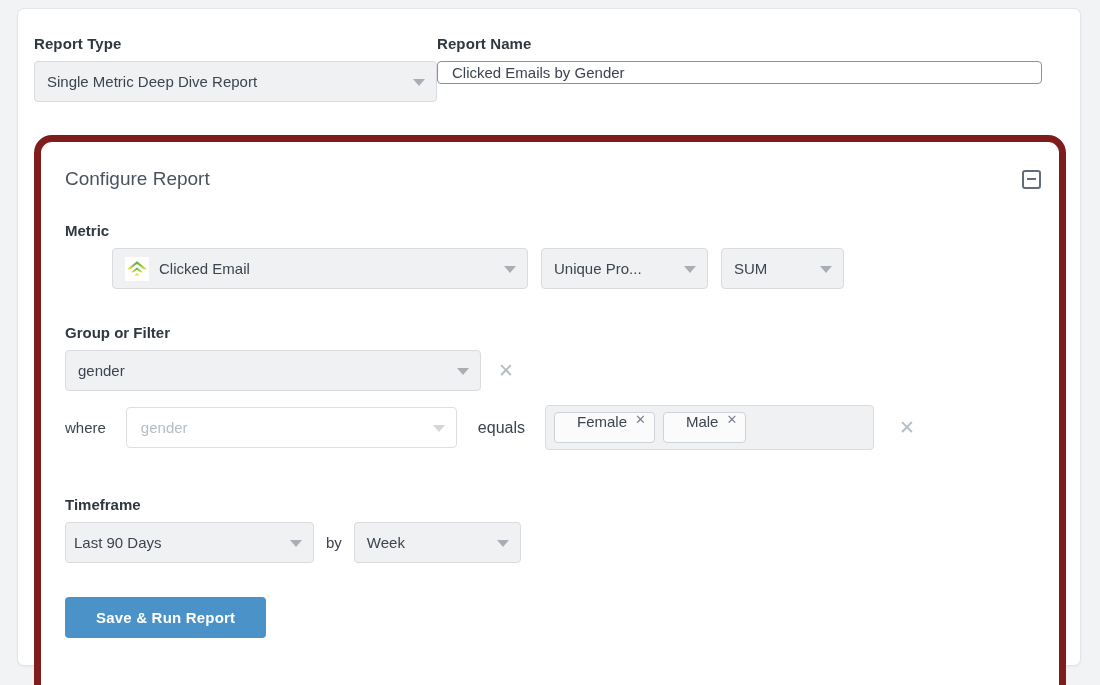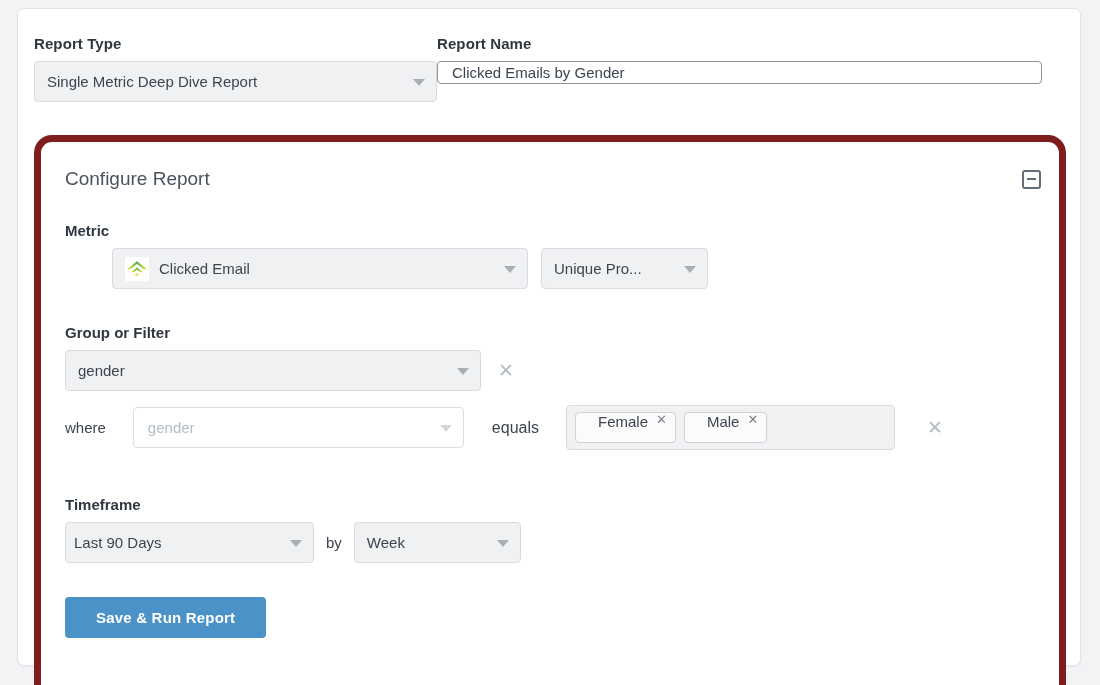--- a/index.html
+++ b/index.html
@@ -168,21 +168,21 @@
   .gf-select { width: 416px; }
   .clear-x {
     font-size: 19px;
     color: #b6bcc4;
     margin-left: 17px;
     cursor: pointer;
     line-height: 1;
     user-select: none;
   }
 
-  .where-row { margin-top: 14px; gap: 15px; }
+  .where-row { margin-top: 14px; gap: 8px; }
   .where-word {
     font-size: 15px;
     color: #3c4450;
     margin-right: 12px;
   }
   .where-input {
     width: 331px;
     background: #ffffff;
     border: 1px solid #dcdee1;
     border-radius: 4px;
@@ -321,20 +321,24 @@
           </span>
           <span>Clicked Email</span>
           <span class="caret"></span>
         </div>
 
         <div class="select sel-small-1">
           <span>Unique Pro...</span>
           <span class="caret"></span>
         </div>
 
+        <div class="select sel-small-2">
+          <span>SUM</span>
+          <span class="caret"></span>
+        </div>
 
       </div>
     </div>
 
     <div class="section" style="top:182px;">
       <div class="section-label">Group or Filter</div>
 
       <div class="row">
         <div class="select gf-select">
           <span>gender</span>

